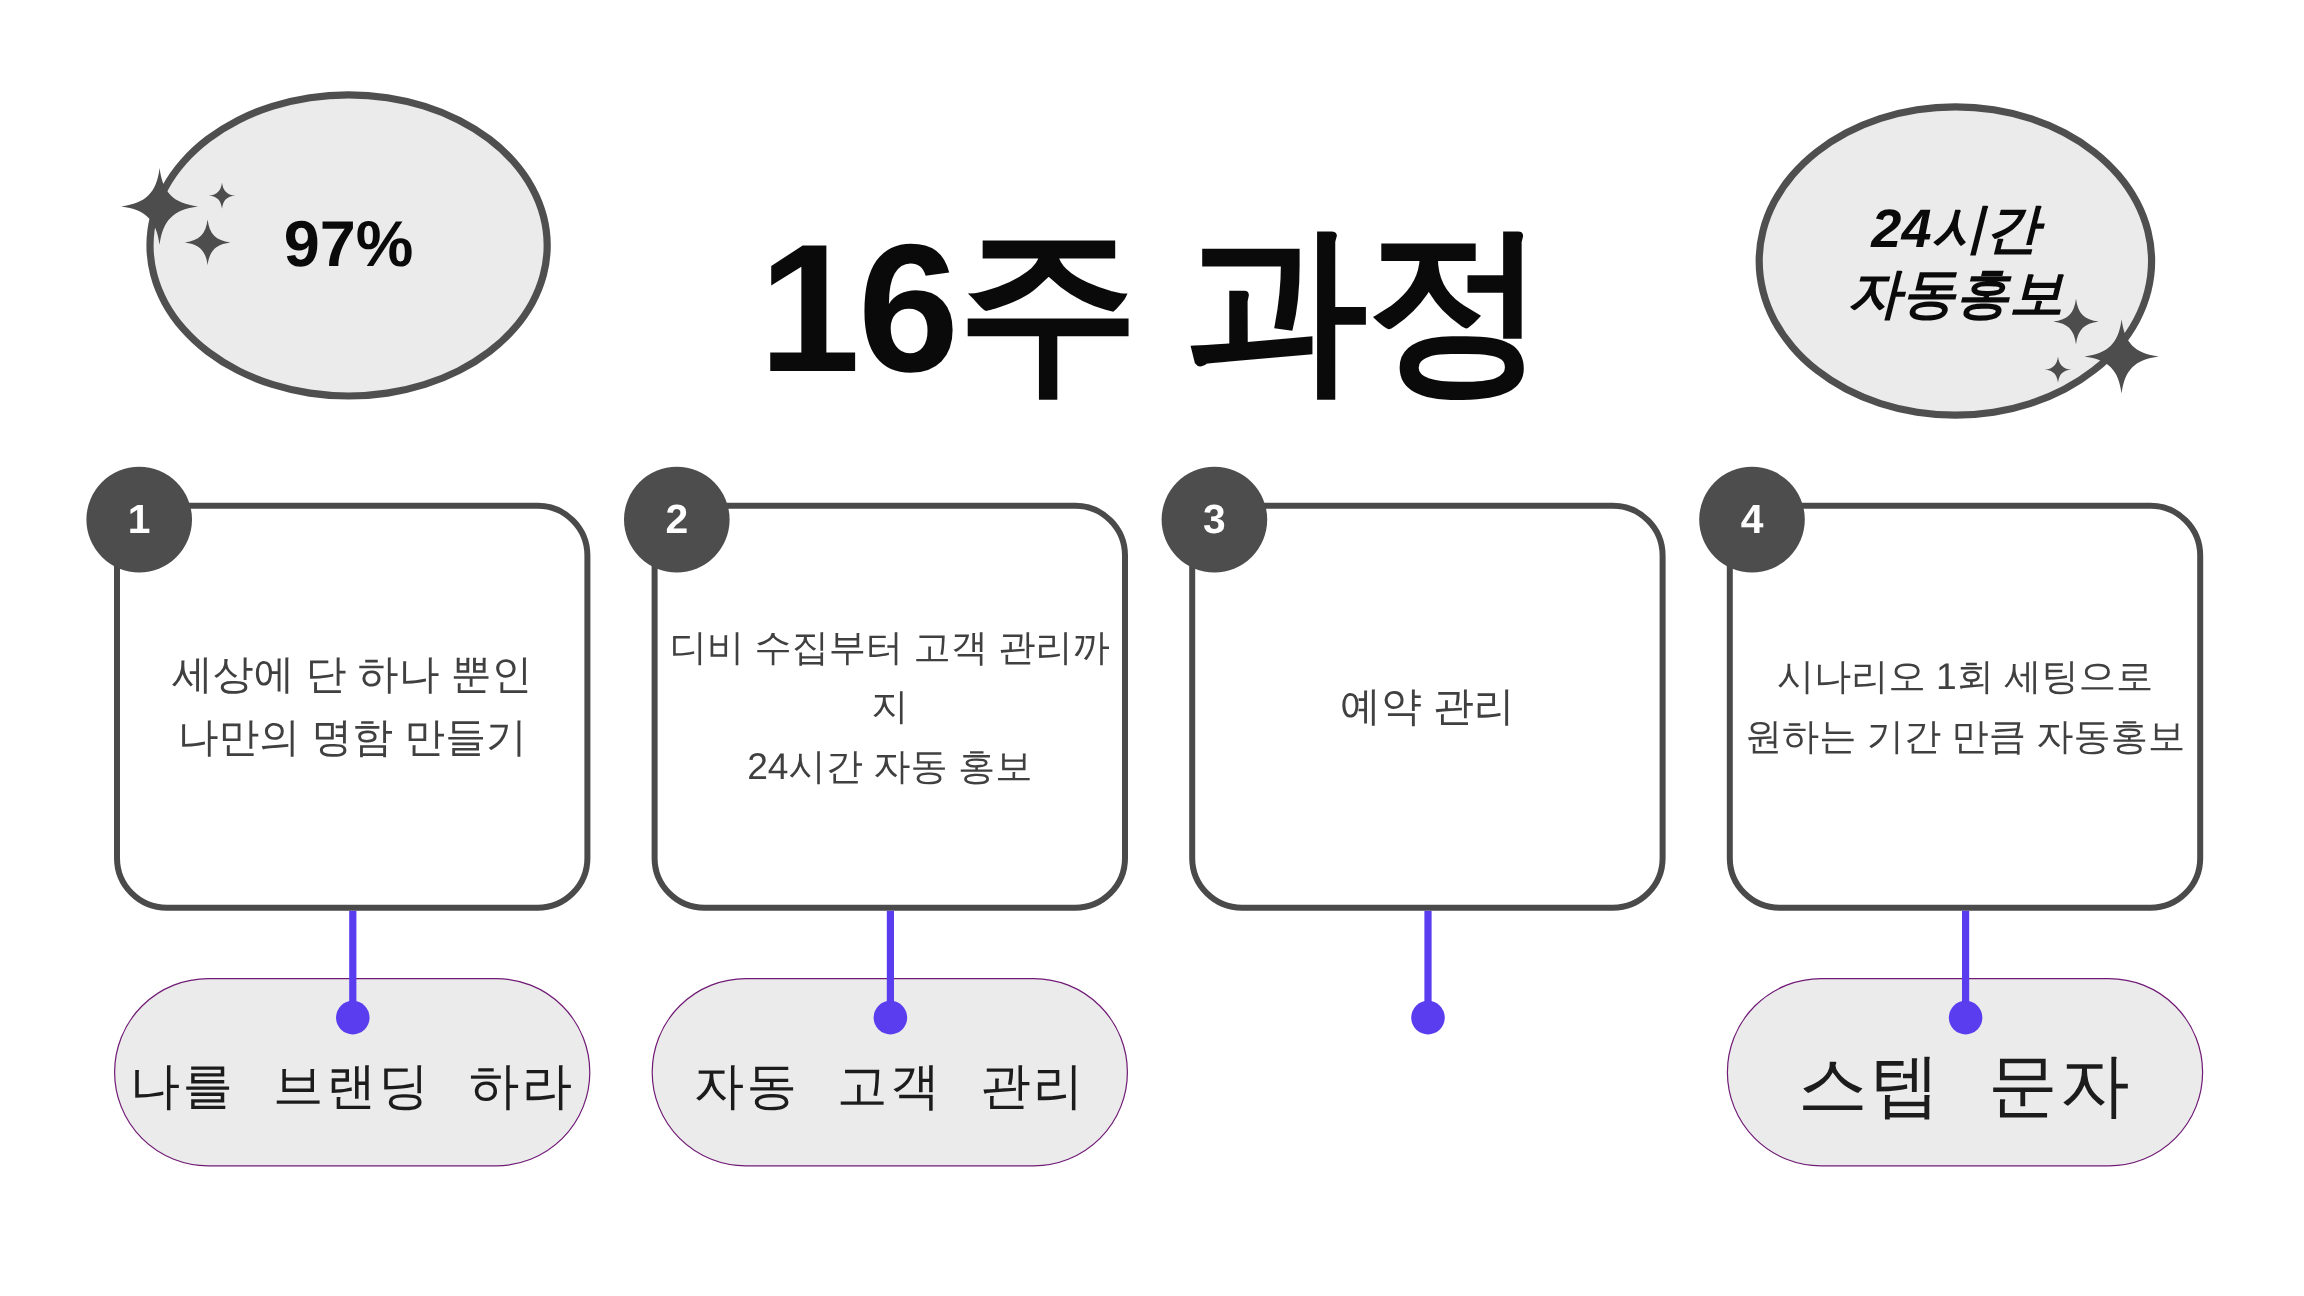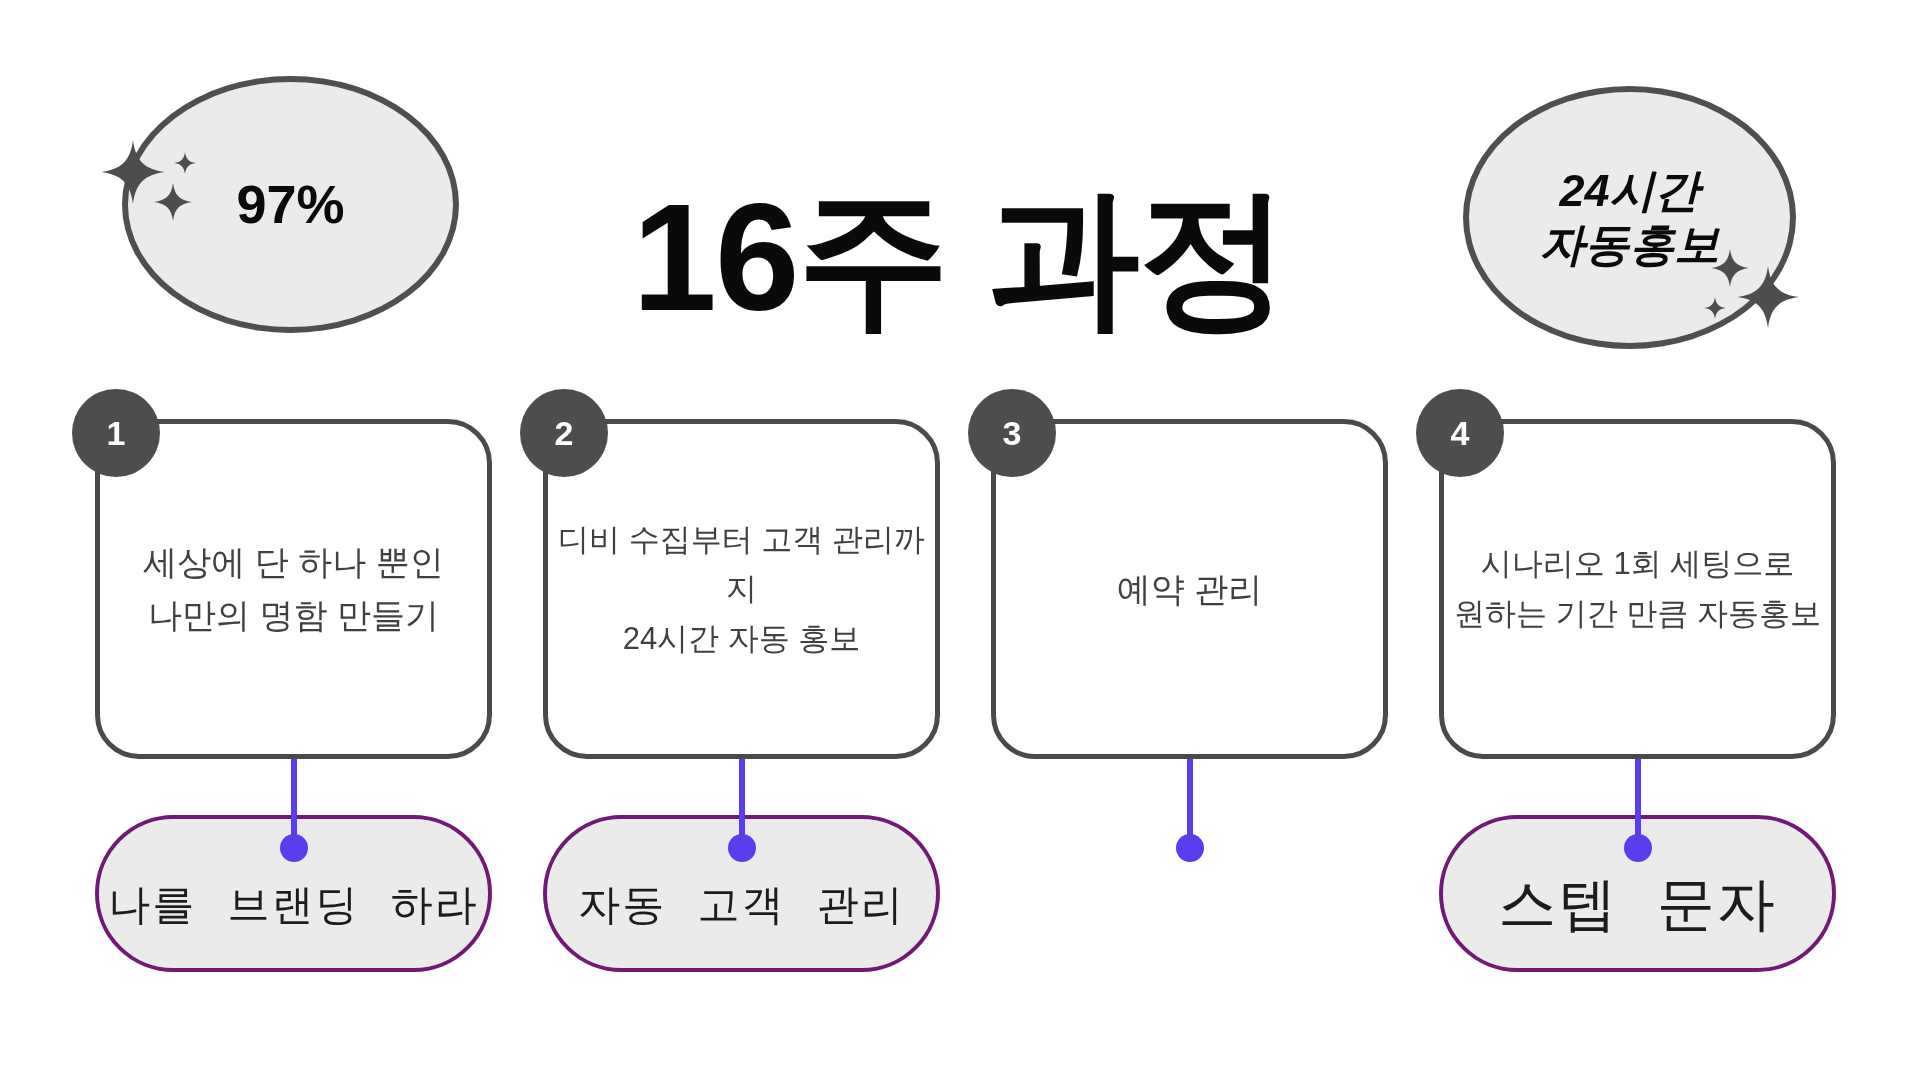--- a/index.html
+++ b/index.html
@@ -116,21 +116,21 @@
     background: #5b3df0;
     z-index: 3;
   }
 
   .step-pill {
     position: absolute;
     top: 396px; left: 0;
     width: 397px;
     height: 157px;
     box-sizing: border-box;
-    border: 4px solid #701a75;
+    border: 1px solid #701a75;
     border-radius: 90px;
     background: #ebebeb;
     display: flex;
     align-items: center;
     justify-content: center;
     padding-top: 22px;
     z-index: 1;
   }
   .pill-label {
     font-family: "DejaVu Serif", "Liberation Serif", serif;

